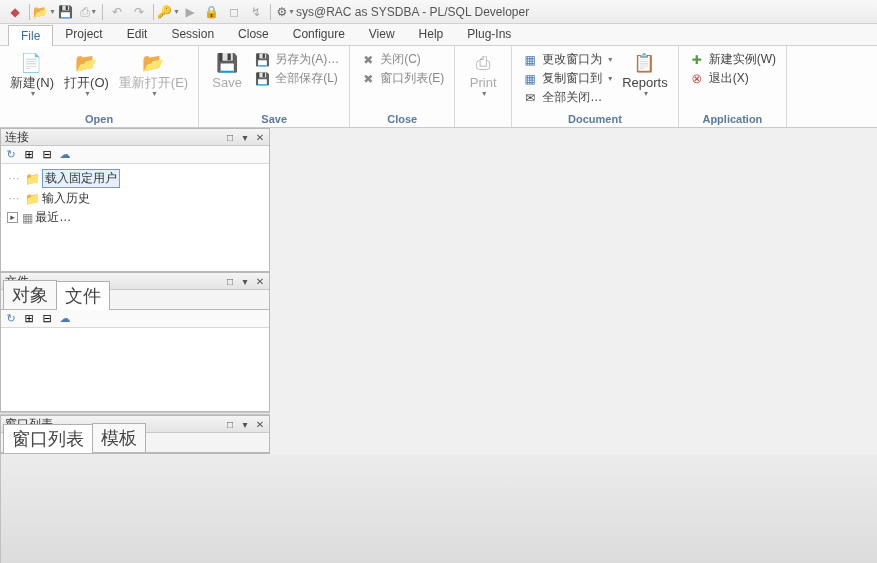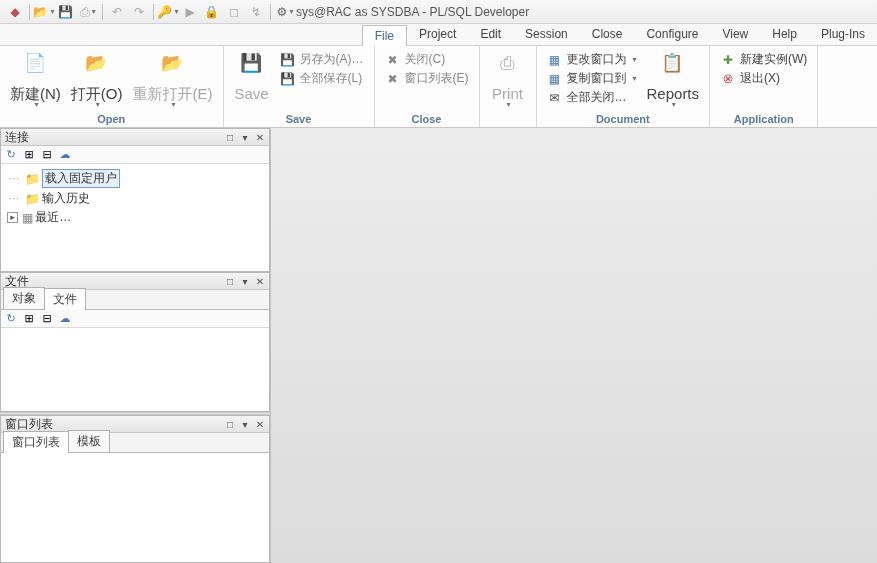--- a/index.html
+++ b/index.html
@@ -5,61 +5,61 @@
 * { margin: 0; padding: 0; box-sizing: border-box; font-family: "Microsoft YaHei", Tahoma, sans-serif; font-size: 12px; }
 body { width: 877px; height: 563px; background: #f0f0f0; overflow: hidden; }
 
 
 .qat { height: 24px; background: linear-gradient(#f8f8f8,#ececec); border-bottom: 1px solid #d0d0d0; display: flex; align-items: center; padding: 0 4px; }
 .qat-btn { width: 20px; height: 20px; display: flex; align-items: center; justify-content: center; margin: 0 1px; color: #666; cursor: default; }
 .qat-sep { width: 1px; height: 16px; background: #c0c0c0; margin: 0 3px; }
 .title { flex: 1; text-align: left; color: #555; font-size: 12px; }
 
 
-.menubar { height: 22px; background: #f8f8f8; border-bottom: 1px solid #d0d0d0; display: flex; padding-left: 8px; justify-content: flex-end; }
+.menubar { height: 22px; background: #f8f8f8; border-bottom: 1px solid #d0d0d0; display: flex; padding-left: 8px; }
 .menu-item { padding: 3px 12px; color: #444; cursor: default; }
 .menu-item.active { background: #fff; border: 1px solid #c0c0c0; border-bottom: none; position: relative; top: 1px; color: #3a6ea5; }
 
 
 .ribbon { height: 82px; background: #fdfdfd; border-bottom: 1px solid #c8c8c8; display: flex; }
 .rgroup { border-right: 1px solid #d8d8d8; display: flex; flex-direction: column; padding: 2px 6px 0 6px; }
 .rgroup-body { flex: 1; display: flex; align-items: flex-start; gap: 2px; }
 .rgroup-label { text-align: center; font-size: 11px; color: #5a7aa0; padding: 1px 0 2px 0; font-weight: bold; }
 .bigbtn { display: flex; flex-direction: column; align-items: center; min-width: 44px; padding: 2px 4px; color: #444; cursor: default; }
 .bigbtn.disabled { color: #aaa; }
 .bigbtn .ico { width: 28px; height: 26px; display: flex; align-items: center; justify-content: center; font-size: 18px; }
-.bigbtn .lbl { font-size: 15px; line-height: 13px; white-space: nowrap; margin-top: 11px; }
+.bigbtn .lbl { font-size: 13px; line-height: 13px; white-space: nowrap; }
 .smallcol { display: flex; flex-direction: column; gap: 0; padding-top: 2px; }
 .smallbtn { display: flex; align-items: center; gap: 4px; padding: 1px 4px; color: #888; font-size: 11px; white-space: nowrap; cursor: default; }
 .smallbtn .sico { width: 16px; height: 16px; display:inline-flex; align-items:center; justify-content:center; font-size:12px; }
 .smallbtn.dark { color: #444; }
 .drop { font-size: 8px; color: #777; margin-left: 2px; }
 
 
-.main { display: flex; height: calc(563px - 24px - 22px - 82px); }
+.main { display: flex; height: calc(563px - 24px - 22px - 82px); flex-direction: column; }
 .left { width: 270px; display: flex; flex-direction: column; background: #fff; }
 .right { flex: 1; background: linear-gradient(180deg,#ececec,#dcdcdc); border-left: 1px solid #c0c0c0; }
 
 .panel { display: flex; flex-direction: column; border: 1px solid #b8b8b8; border-top: none; }
 .panel-hd { height: 18px; background: linear-gradient(#f4f4f4,#e4e4e4); border-top: 1px solid #b8b8b8; border-bottom: 1px solid #c8c8c8; display: flex; align-items: center; padding: 0 2px 0 4px; font-size: 11px; color: #333; }
 .panel-hd .spacer { flex: 1; }
 .panel-hd .hdbtn { width: 14px; height: 14px; display:flex; align-items:center; justify-content:center; font-size: 10px; color: #555; cursor: default; margin-left: 1px; }
 .panel-tb { height: 18px; border-bottom: 1px solid #d8d8d8; display:flex; align-items:center; padding: 0 2px; gap: 2px; background:#fafafa; }
 .tbico { width: 16px; height: 16px; display:flex; align-items:center; justify-content:center; font-size: 11px; cursor: default; }
 .panel-body { background: #fff; overflow: auto; }
 .tree { padding: 4px 2px; }
 .tree-node { display: flex; align-items: center; gap: 2px; padding: 1px 0 1px 4px; font-size: 12px; color: #333; }
 .tree-exp { width: 11px; height: 11px; border: 1px solid #9a9a9a; display:flex; align-items:center; justify-content:center; font-size:9px; line-height:1; color:#555; margin-right:2px; }
 .tree-lines { color:#aaa; font-size:11px; margin-right:2px; display:inline-block; width:14px; text-align:center; }
 .folder-ico { color:#d9a83a; font-size:12px; }
 .gray-ico { color:#888; font-size:12px; }
 .tree-node.sel .nodetxt { border:1px solid #6a9fd8; background:#e6f0fb; padding:0 2px; }
 
 .tabs { height: 20px; border-bottom: 1px solid #b8b8b8; display:flex; align-items:flex-end; background:#f4f4f4; padding-left:2px; }
-.tab { border:1px solid #b0b0b0; border-bottom:none; padding:2px 8px; font-size:12px; background:#f8f8f8; margin-right:-1px; color:#444; cursor: default; }
+.tab { border:1px solid #b0b0b0; border-bottom:none; padding:2px 8px; font-size:18px; background:#f8f8f8; margin-right:-1px; color:#444; cursor: default; }
 .tab.active { background:#fff; position:relative; top:1px; }
 
 .resize { height:3px; background:#e4e4e4; border-top:1px solid #c8c8c8; border-bottom:1px solid #c8c8c8; cursor: ns-resize; }
 
 
 .c-blue{color:#4a7ab8} .c-yel{color:#d9a83a} .c-grn{color:#5a9a4a} .c-red{color:#c05050} .c-gray{color:#aaa}
 </style>
 </head>
 <body>
 

